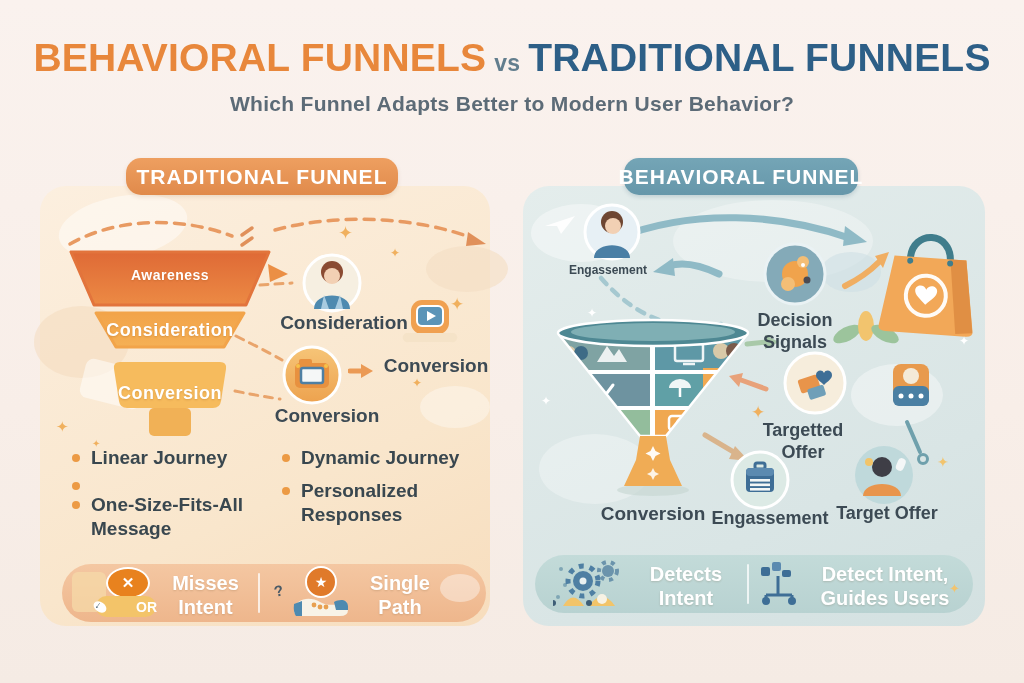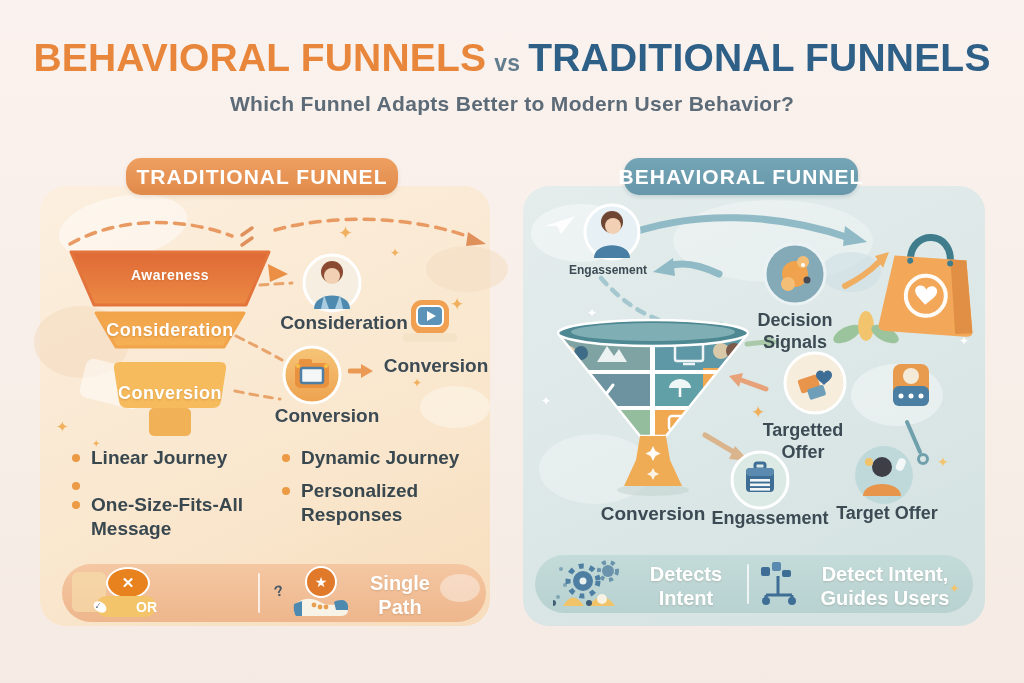--- a/index.html
+++ b/index.html
@@ -162,20 +162,21 @@
       <div class="abs" style="left:44px;top:3px;width:40px;height:28px;background:#e8821e;border:2px solid #fff;border-radius:50%;display:flex;align-items:center;justify-content:center;color:#fff;font-weight:800;font-size:15px;">
         <span>✕</span>
       </div>
 
       <div class="abs" style="left:34px;top:32px;width:60px;height:21px;background:#f3c469;border-radius:11px;display:flex;align-items:center;justify-content:center;gap:4px;">
         <span style="width:14px;height:14px;border-radius:50%;background:#fff;color:#2d4a60;font-size:10px;font-weight:800;display:flex;align-items:center;justify-content:center;transform:rotate(125deg);">
             <span>→</span>
           </span>
         <span style="color:#fff;font-weight:800;font-size:14px;margin-left:27px;">OR</span>
       </div>
+      <div class="abs pill-txt" style="left:96px;top:7px;width:95px;">Misses Intent</div>
       <div class="abs divider" style="left:196px;top:9px;height:40px;"></div>
       <div class="abs" style="left:212px;top:18px;font-size:15px;font-weight:800;color:#4a5a66;transform:rotate(-14deg);">?</div>
 
       <div class="abs" style="left:243px;top:2px;width:28px;height:28px;background:#e07a2a;border:2px solid #fff;border-radius:50%;display:flex;align-items:center;justify-content:center;color:#fff;font-size:14px;">
         <span>★</span>
       </div>
 
       <svg class="abs" width="62" height="30" style="left:228px;top:26px;" viewBox="0 0 62 30">
         <path d="M4,20 C6,8 20,6 30,12 C40,18 52,13 56,11 L58,20 Q58,26 50,26 L10,26 Q4,26 4,20 Z" fill="#f8f3e7"></path>
         <path d="M44,12 C50,9 57,9 58,16 L58,20 L46,20 Z" fill="#4e8ab0"></path>

